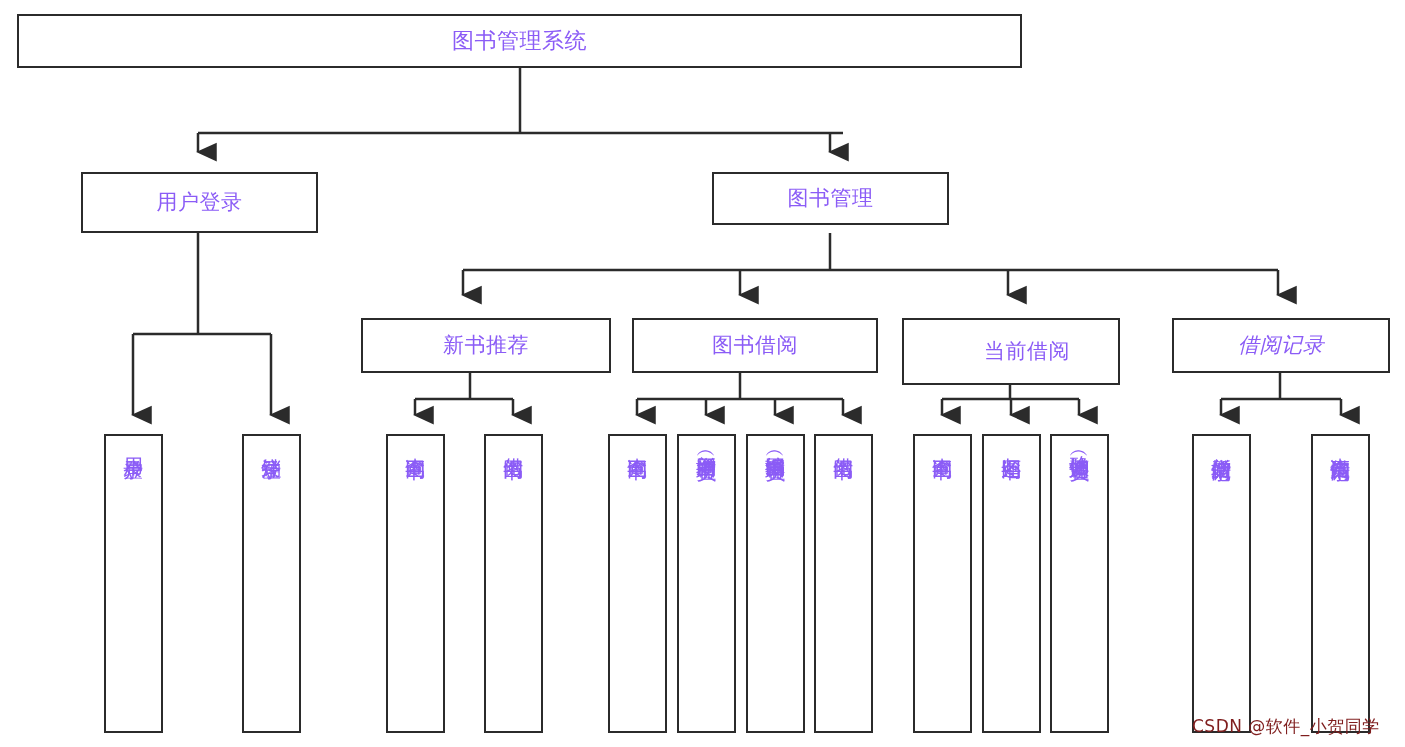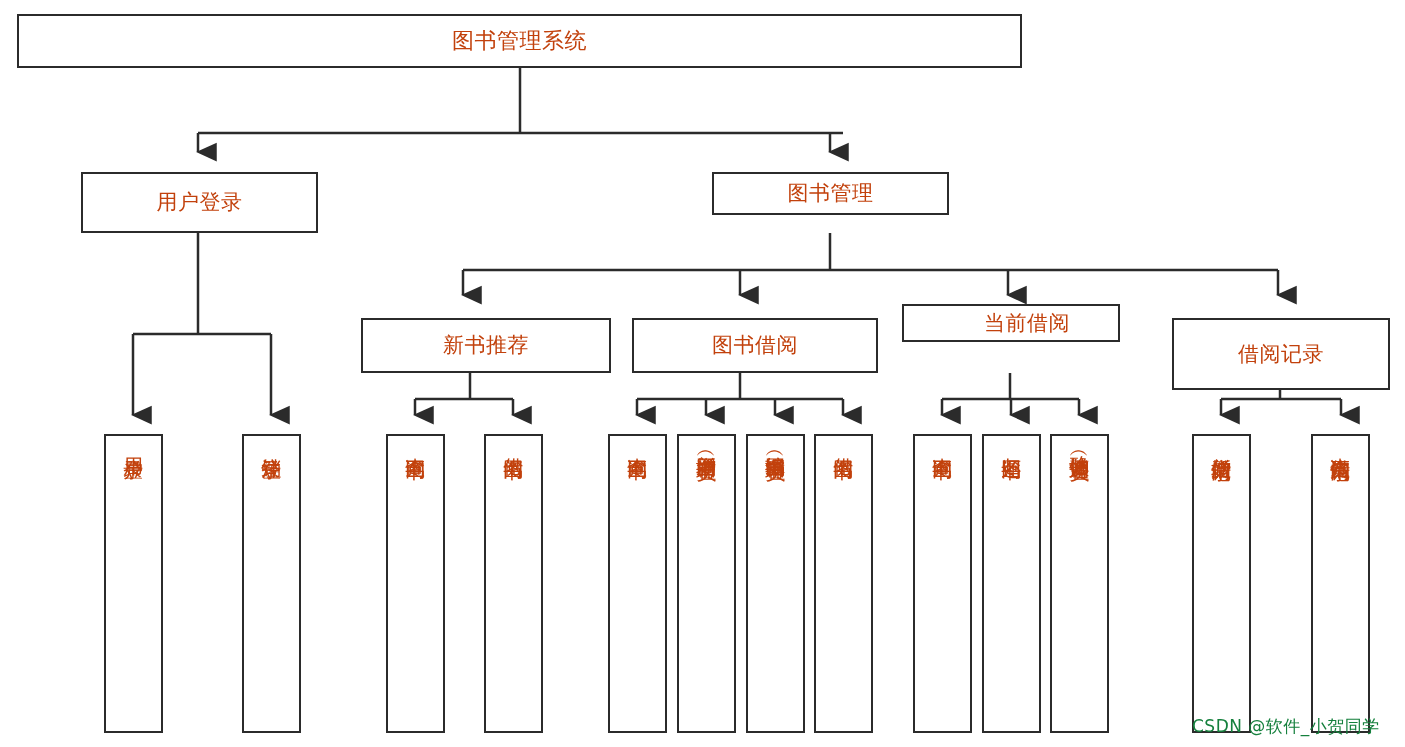--- a/index.html
+++ b/index.html
@@ -27,21 +27,21 @@
     pointer-events: none;
   }
   .node {
     position: absolute;
     box-sizing: border-box;
     border: 2.5px solid #2b2b2b;
     background: #ffffff;
     display: flex;
     align-items: center;
     justify-content: center;
-    color: #c2410c;
+    color: #8b5cf6;
   }
   .node.h {
     
   }
   .node.h .label {
     font-size: 21px;
     line-height: 1.15;
     letter-spacing: 0.5px;
     white-space: nowrap;
   }
@@ -61,21 +61,21 @@
     letter-spacing: 1px;
     white-space: nowrap;
     margin-top: 6px;
   }
   .node.v.tall .label {
     margin-top: 4px;
   }
   .watermark {
     position: absolute;
     font-size: 17px;
-    color: #15803d;
+    color: #7f1d1d;
     white-space: nowrap;
     letter-spacing: 0.5px;
   }
 </style>
 </head>
 <body>
 
 <div id="canvas">
 
   <svg id="wires" viewBox="0 0 1405 747" xmlns="http://www.w3.org/2000/svg">
@@ -128,34 +128,34 @@
     </g>
   </svg>
 
   <div class="node h root" style="left:17px; top:14px; width:1005px; height:54px;">
     <span class="label">图书管理系统</span>
   </div>
 
   <div class="node h" style="left:81px; top:172px; width:237px; height:61px;">
     <span class="label">用户登录</span>
   </div>
-  <div class="node h" style="left:712px; top:172px; width:237px; height:43px;justify-content:center;">
+  <div class="node h" style="left:712px; top:172px; width:237px; height:53px;justify-content:center;">
     <span class="label">图书管理</span>
   </div>
 
   <div class="node h" style="left:361px; top:318px; width:250px; height:55px;">
     <span class="label">新书推荐</span>
   </div>
   <div class="node h" style="left:632px; top:318px; width:246px; height:55px;">
     <span class="label">图书借阅</span>
   </div>
-  <div class="node h" style="left:902px; top:304px; width:218px; height:38px;padding-left:32px;">
+  <div class="node h" style="left:902px; top:318px; width:218px; height:67px;padding-left:32px;">
     <span class="label">当前借阅</span>
   </div>
-  <div class="node h" style="left:1172px; top:318px; width:218px; height:72px;">
+  <div class="node h" style="left:1172px; top:318px; width:218px; height:55px;font-style:italic;">
     <span class="label">借阅记录</span>
   </div>
 
   <div class="node v" style="left:104px; top:434px; width:59px; height:299px;">
     <span class="label">用户登录</span>
   </div>
   <div class="node v" style="left:242px; top:434px; width:59px; height:299px;">
     <span class="label">注销登录</span>
   </div>
 

